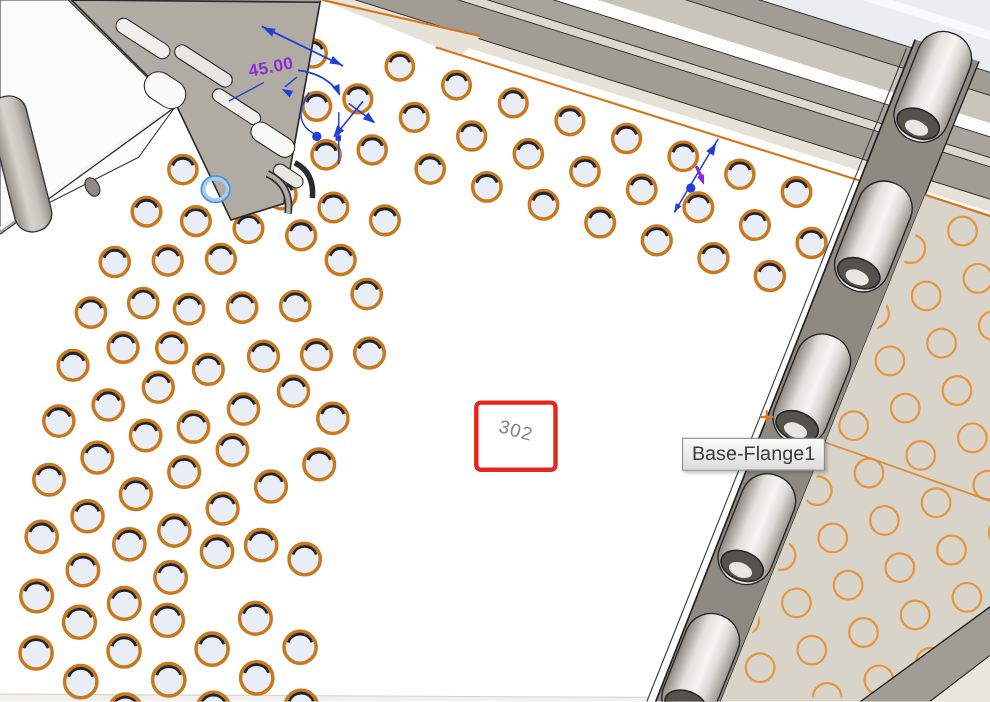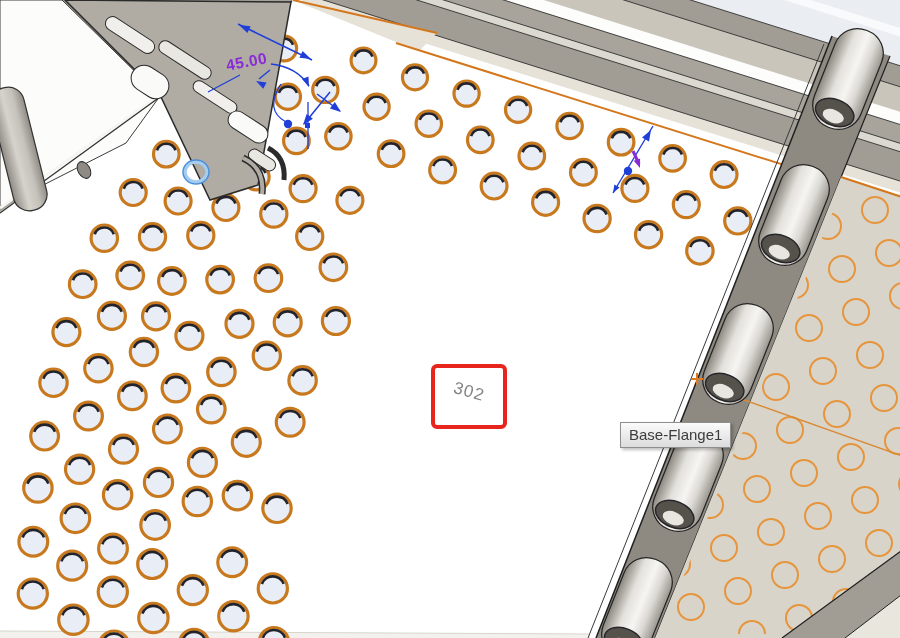--- a/index.html
+++ b/index.html
@@ -5,23 +5,23 @@
   html,body{margin:0;padding:0;background:#fff;}
   .stage{position:relative;width:900px;height:638px;overflow:hidden;background:#fff;
          font-family:"Liberation Sans",sans-serif;}
   .stage svg{position:absolute;left:0;top:0;}
   .dim-text{position:absolute;left:226px;top:53px;font-size:15.5px;font-weight:bold;
             letter-spacing:.5px;transform:rotate(-11deg);user-select:none;}
   .red-box{position:absolute;left:431px;top:364px;width:68px;height:57px;
            border:4.5px solid #e8251c;border-radius:6px;}
   .red-box span{display:block;margin-top:14px;text-align:center;font-size:17px;
                 letter-spacing:1px;transform:rotate(16deg);}
-  .tooltip{position:absolute;left:620px;top:422px;padding:3px 8px 4px 8px;
+  .tooltip{position:absolute;left:620px;top:398px;padding:3px 8px 4px 8px;
            background:linear-gradient(#fbfbfb,#dcdcdc);border:1px solid #8e8e8e;
-           box-shadow:2px 2px 3px rgba(0,0,0,.25);font-size:15px;white-space:nowrap;}
+           box-shadow:2px 2px 3px rgba(0,0,0,.25);font-size:18px;white-space:nowrap;}
 </style>
 </head>
 <body>
 
 <div class="stage">
   <svg id="scene" width="900" height="638" viewBox="0 0 900 638">
       <defs>
         <clipPath id="clipTop">
           <polygon points="293,0 905,0 905,230 420,50"></polygon>
         </clipPath>

